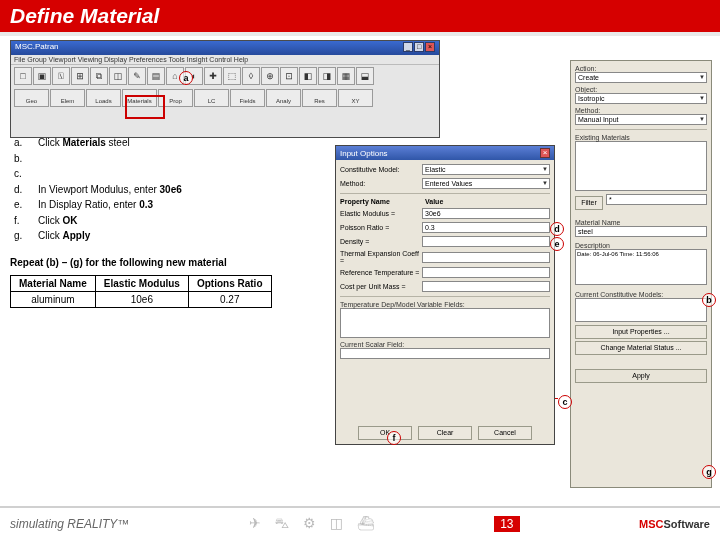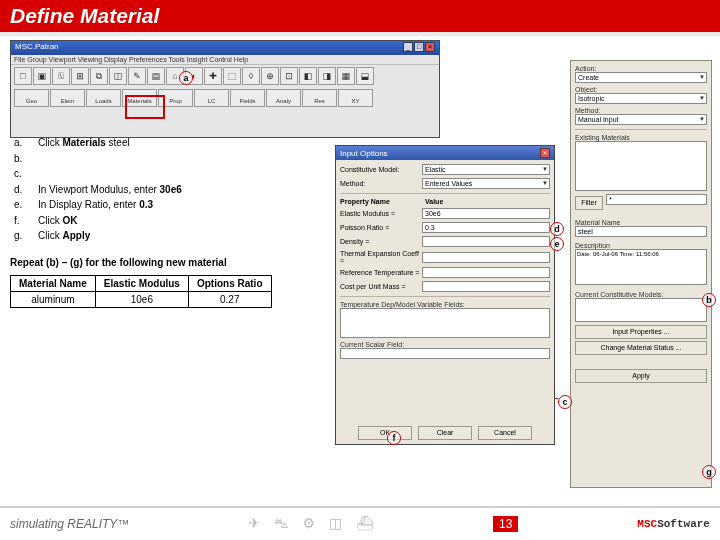--- a/index.html
+++ b/index.html
@@ -46,21 +46,21 @@
   .dlg-val { flex:0 0 35px; font-size:7px; text-align:left; padding-left:3px; }
   .dlg-hr { border-top:1px solid #b6b3a6; margin:4px 0; }
   .dlg-btns { position:absolute; bottom:4px; left:0; right:0; display:flex; gap:6px; justify-content:center; }
   .dlg-btns .sp-btn { width:54px; }
   .arrow-c { position:absolute; top:398px; left:478px; width:80px; height:1px; background:#c00; }
   .arrow-c:before { content:""; position:absolute; left:-5px; top:-3px; border:3px solid transparent; border-right:5px solid #c00;}
   .footer { position:absolute; bottom:0; left:0; right:0; height:34px; border-top:2px solid #d0d0d0; display:flex; align-items:center; justify-content:space-between; padding:0 10px; }
   .footer .sim { font-size:12px; font-style:italic; color:#666; }
   .footer .pagenum { font-size:12px; color:#fff; background:#d60000; padding:1px 6px; }
   .footer-icons { display:flex; gap:14px; color:#bbb; font-size:14px; }
-  .msc-logo { font-size:11px; font-weight:bold; color:#333;font-family:Liberation Mono, monospace; }
+  .msc-logo { font-size:11px; font-weight:bold; color:#333; }
   .msc-logo span { color:#d60000; }
 </style>
 </head>
 <body>
 
 <div class="slide">
   <div class="redbar">
       <h1>Define Material</h1>
     </div>
   <div class="divider-top"></div>

